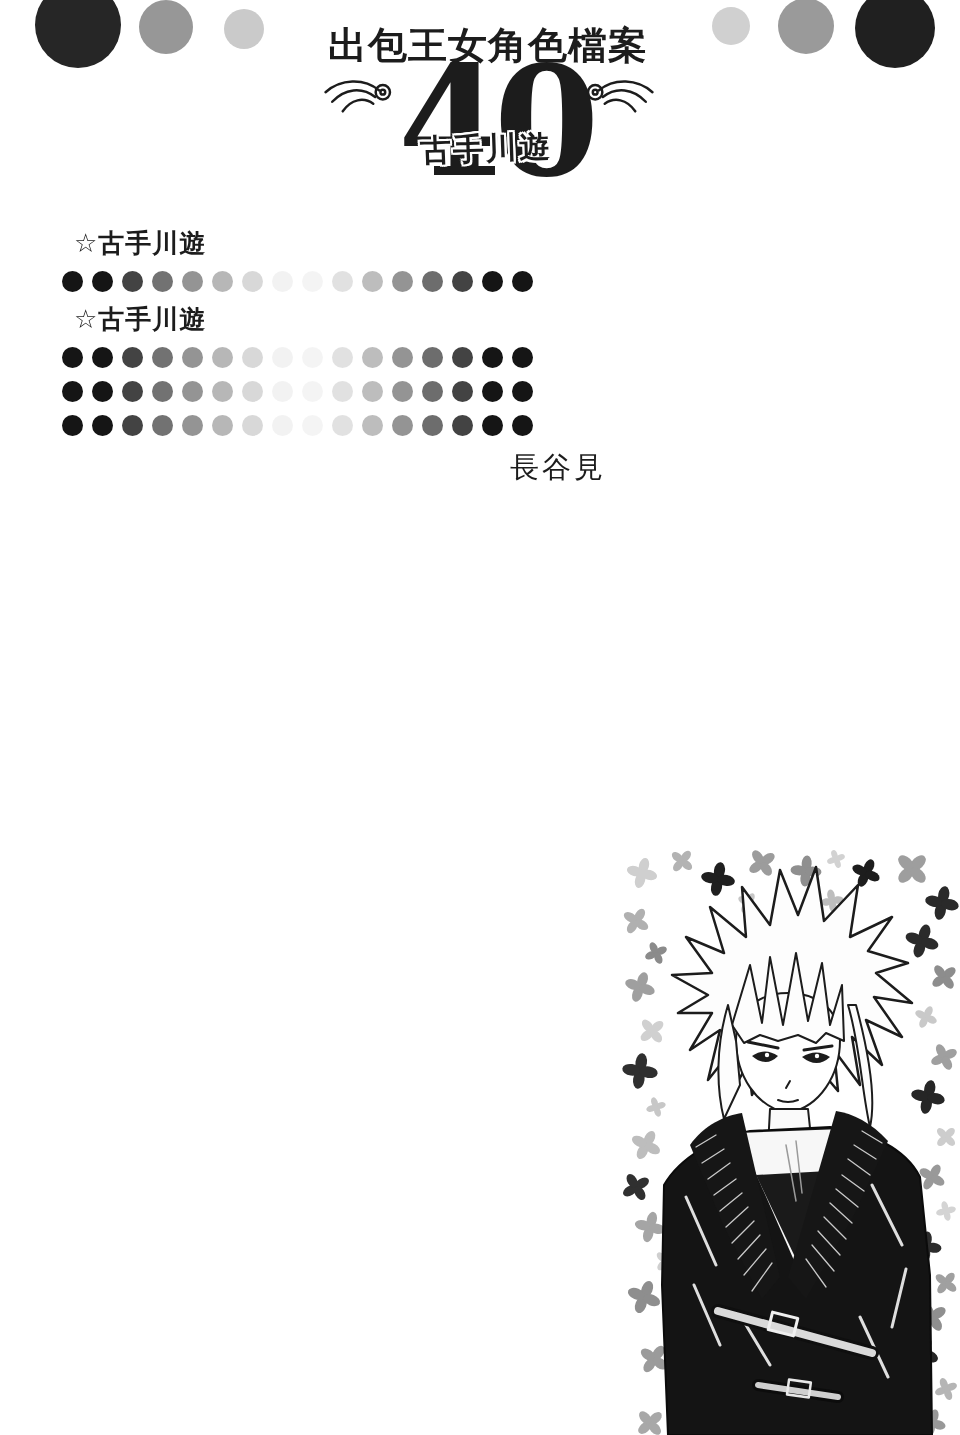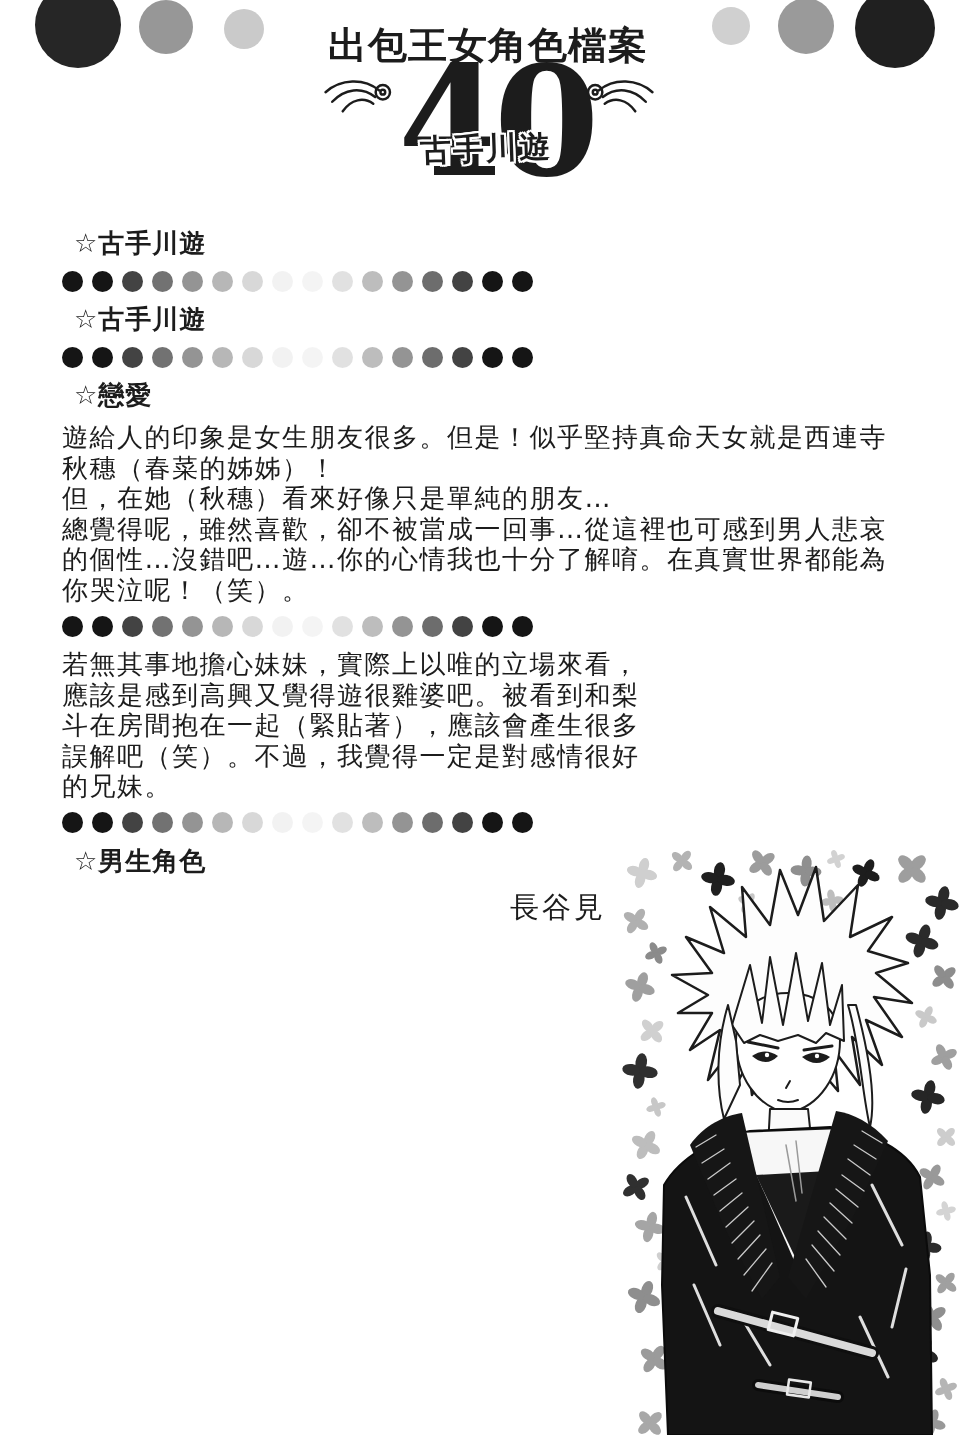--- a/index.html
+++ b/index.html
@@ -144,29 +144,20 @@
         <span class="dot" style="opacity: 0.04; background: rgb(21, 21, 21);"></span>
         <span class="dot" style="opacity: 0.12; background: rgb(21, 21, 21);"></span>
         <span class="dot" style="opacity: 0.28; background: rgb(21, 21, 21);"></span>
         <span class="dot" style="opacity: 0.45; background: rgb(21, 21, 21);"></span>
         <span class="dot" style="opacity: 0.62; background: rgb(21, 21, 21);"></span>
         <span class="dot" style="opacity: 0.8; background: rgb(21, 21, 21);"></span>
         <span class="dot" style="opacity: 1; background: rgb(21, 21, 21);"></span>
         <span class="dot" style="opacity: 1; background: rgb(21, 21, 21);"></span>
       </div>
 
-    <section>
-      <h2>☆戀愛</h2>
-      <div class="body-text">遊給人的印象是女生朋友很多。但是！似乎堅持真命天女就是西連寺
-秋穗（春菜的姊姊）！
-但，在她（秋穗）看來好像只是單純的朋友…
-總覺得呢，雖然喜歡，卻不被當成一回事…從這裡也可感到男人悲哀
-的個性…沒錯吧…遊…你的心情我也十分了解唷。在真實世界都能為
-你哭泣呢！（笑）。</div>
-    </section>
 
     <div class="divider">
         <span class="dot" style="opacity: 1; background: rgb(21, 21, 21);"></span>
         <span class="dot" style="opacity: 1; background: rgb(21, 21, 21);"></span>
         <span class="dot" style="opacity: 0.8; background: rgb(21, 21, 21);"></span>
         <span class="dot" style="opacity: 0.6; background: rgb(21, 21, 21);"></span>
         <span class="dot" style="opacity: 0.45; background: rgb(21, 21, 21);"></span>
         <span class="dot" style="opacity: 0.3; background: rgb(21, 21, 21);"></span>
         <span class="dot" style="opacity: 0.16; background: rgb(21, 21, 21);"></span>
         <span class="dot" style="opacity: 0.05; background: rgb(21, 21, 21);"></span>
@@ -174,25 +165,20 @@
         <span class="dot" style="opacity: 0.12; background: rgb(21, 21, 21);"></span>
         <span class="dot" style="opacity: 0.28; background: rgb(21, 21, 21);"></span>
         <span class="dot" style="opacity: 0.45; background: rgb(21, 21, 21);"></span>
         <span class="dot" style="opacity: 0.62; background: rgb(21, 21, 21);"></span>
         <span class="dot" style="opacity: 0.8; background: rgb(21, 21, 21);"></span>
         <span class="dot" style="opacity: 1; background: rgb(21, 21, 21);"></span>
         <span class="dot" style="opacity: 1; background: rgb(21, 21, 21);"></span>
       </div>
 
     <section class="narrow">
-      <div class="body-text">若無其事地擔心妹妹，實際上以唯的立場來看，
-應該是感到高興又覺得遊很雞婆吧。被看到和梨
-斗在房間抱在一起（緊貼著），應該會產生很多
-誤解吧（笑）。不過，我覺得一定是對感情很好
-的兄妹。</div>
     </section>
 
     <div class="divider">
         <span class="dot" style="opacity: 1; background: rgb(21, 21, 21);"></span>
         <span class="dot" style="opacity: 1; background: rgb(21, 21, 21);"></span>
         <span class="dot" style="opacity: 0.8; background: rgb(21, 21, 21);"></span>
         <span class="dot" style="opacity: 0.6; background: rgb(21, 21, 21);"></span>
         <span class="dot" style="opacity: 0.45; background: rgb(21, 21, 21);"></span>
         <span class="dot" style="opacity: 0.3; background: rgb(21, 21, 21);"></span>
         <span class="dot" style="opacity: 0.16; background: rgb(21, 21, 21);"></span>
@@ -201,21 +187,20 @@
         <span class="dot" style="opacity: 0.12; background: rgb(21, 21, 21);"></span>
         <span class="dot" style="opacity: 0.28; background: rgb(21, 21, 21);"></span>
         <span class="dot" style="opacity: 0.45; background: rgb(21, 21, 21);"></span>
         <span class="dot" style="opacity: 0.62; background: rgb(21, 21, 21);"></span>
         <span class="dot" style="opacity: 0.8; background: rgb(21, 21, 21);"></span>
         <span class="dot" style="opacity: 1; background: rgb(21, 21, 21);"></span>
         <span class="dot" style="opacity: 1; background: rgb(21, 21, 21);"></span>
       </div>
 
     <section class="narrow">
-      <h2>☆男生角色</h2>
     </section>
 
     <div class="signature">長谷見</div>
   </main>
 
   <svg class="illustration" viewBox="0 0 340 590">
     <defs>
       <g id="clover">
         <ellipse cx="0" cy="-7.5" rx="5" ry="8"></ellipse>
         <ellipse cx="0" cy="7.5" rx="5" ry="8"></ellipse>

